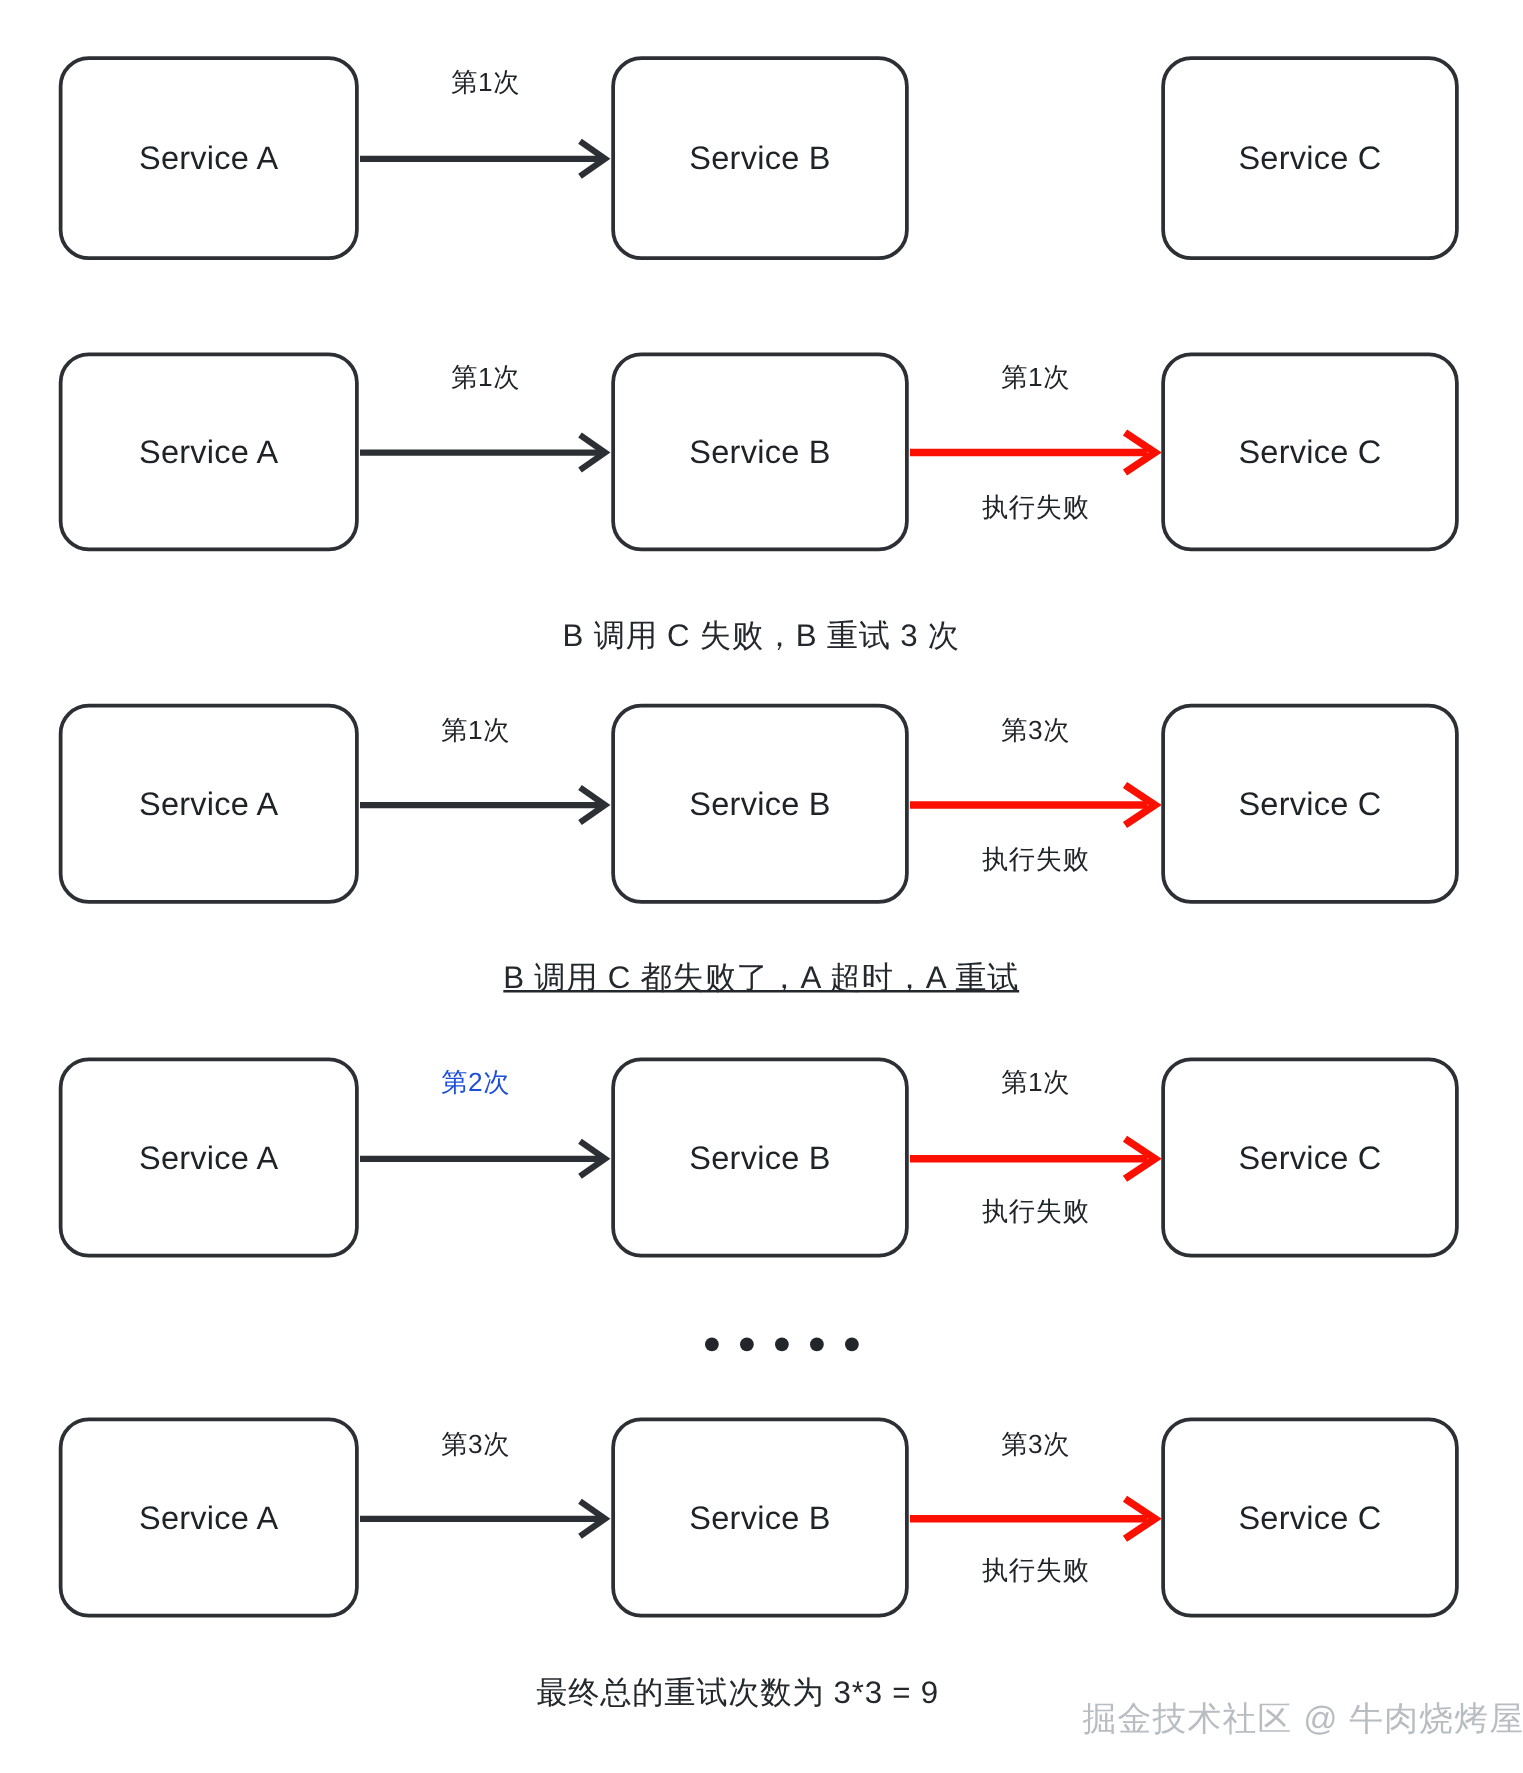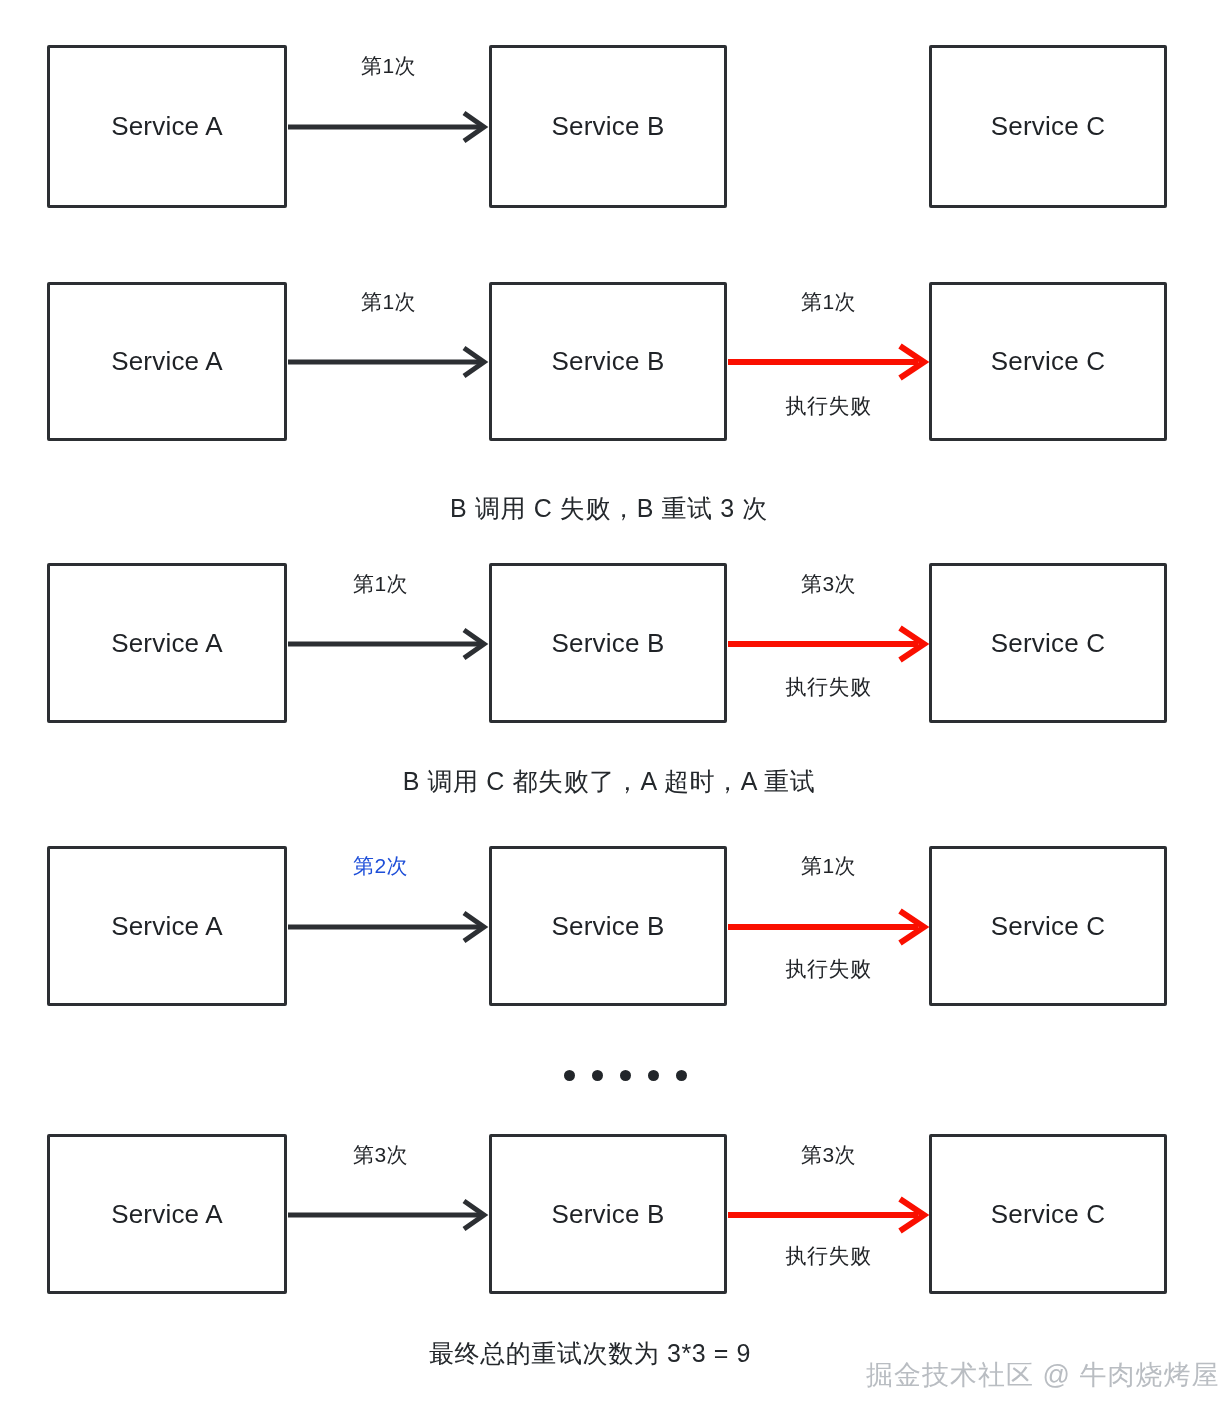--- a/index.html
+++ b/index.html
@@ -17,21 +17,21 @@
     height: 1418px;
     background: #ffffff;
     overflow: hidden;
   }
 
   
   .node {
     position: absolute;
     box-sizing: border-box;
     border: 3px solid #2c2f33;
-    border-radius: 2px;
+    border-radius: 24px;
     background: #ffffff;
     display: flex;
     align-items: center;
     justify-content: center;
   }
   .node-label {
     font-size: 26px;
     color: #1f2226;
     letter-spacing: 0.2px;
     font-weight: 400;
@@ -161,21 +161,21 @@
   </div>
   <div class="edge-label" style="left:280px; top:570px; width:201px;">第1次</div>
   <div class="arrow" style="left:728px; top:624px; width:201px;">
     <svg width="201" height="40" viewBox="0 0 201 40">
       <line x1="0" y1="20" x2="190" y2="20" stroke="#fa0f00" stroke-width="6" stroke-linecap="butt"></line>
       <polyline points="172,4 196,20 172,36" fill="none" stroke="#fa0f00" stroke-width="6" stroke-linecap="butt" stroke-linejoin="miter"></polyline>
     </svg>
   </div>
   <div class="edge-label" style="left:728px; top:570px; width:201px;">第3次</div>
   <div class="edge-label" style="left:728px; top:673px; width:201px;">执行失败</div>
-  <div class="caption" style="left:0px; top:765px; width:1218px;">B 调用 C 都失败了，A 超时，A 重试</div>
+  <div class="caption" style="left:0px; top:765px; width:1218px;text-decoration:underline;">B 调用 C 都失败了，A 超时，A 重试</div>
 
   <div class="node" style="left:47px; top:846px; width:240px; height:160px;">
     <span class="node-label">Service A</span>
   </div>
   <div class="node" style="left:489px; top:846px; width:238px; height:160px;">
     <span class="node-label">Service B</span>
   </div>
   <div class="node" style="left:929px; top:846px; width:238px; height:160px;">
     <span class="node-label">Service C</span>
   </div>

